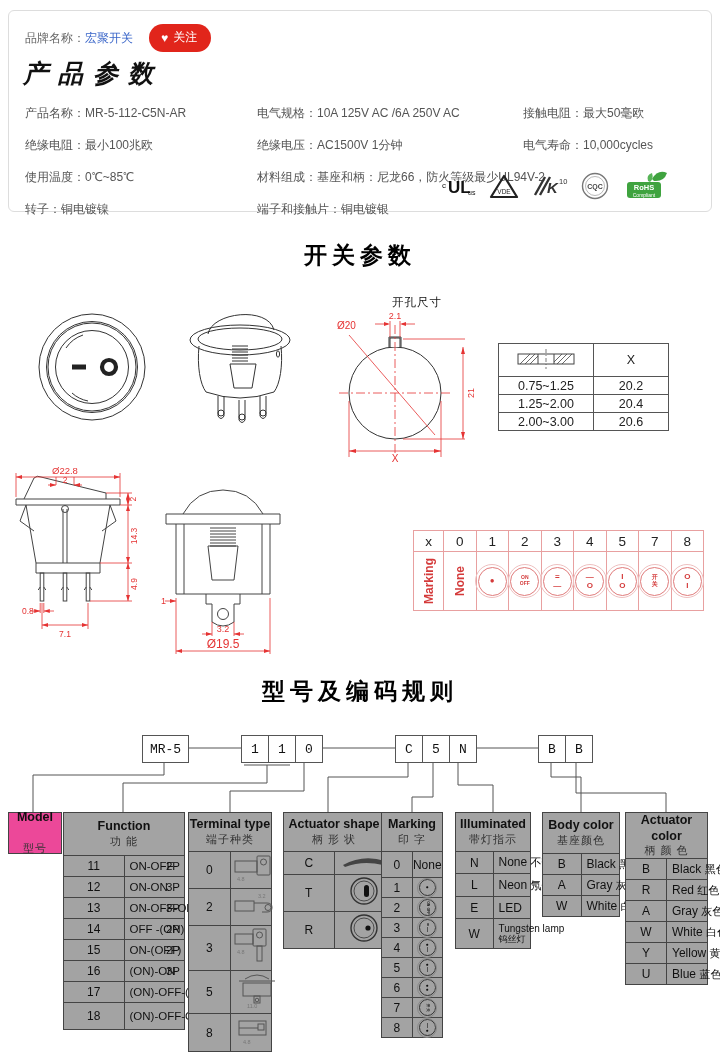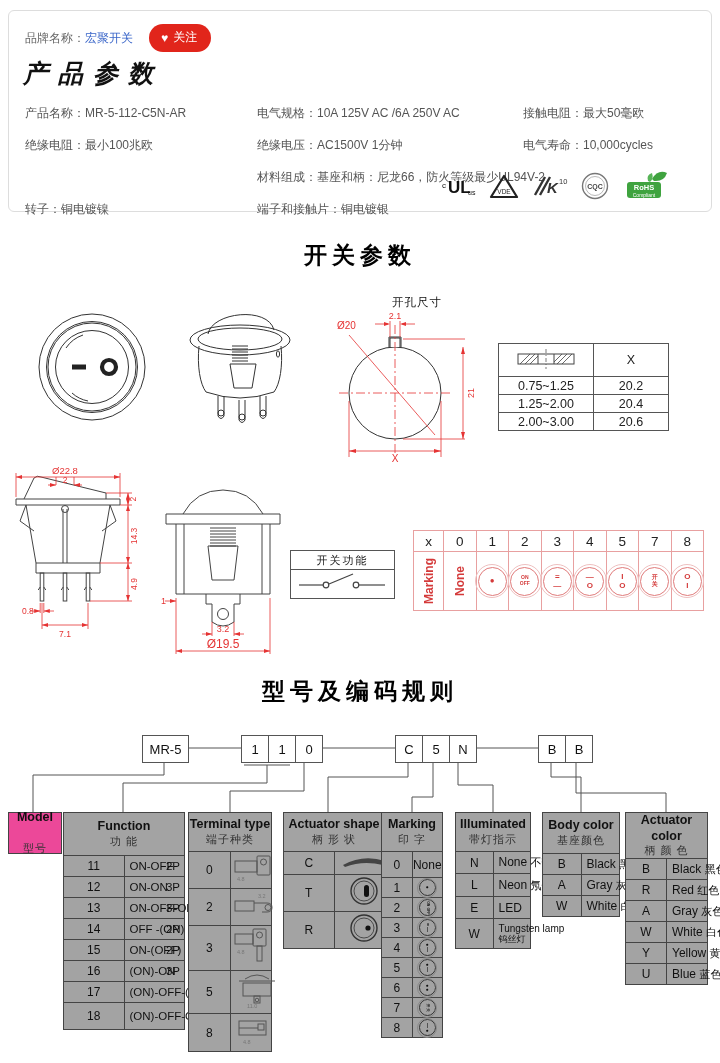--- a/index.html
+++ b/index.html
@@ -46,21 +46,21 @@
   .mcode{font-size:13.5px;color:#222;}
   .vlab{transform:rotate(-90deg);color:#d43a3a;font-size:12px;font-weight:bold;white-space:nowrap;}
   .mcirc{width:27px;height:27px;border:1px solid #e07b7b;border-radius:50%;position:relative;
       display:flex;flex-direction:column;align-items:center;justify-content:center;line-height:1;}
   .mcirc::after{content:"";position:absolute;inset:-3.5px;border:1px solid #eec0c0;border-radius:50%;}
   .mcirc span{font-size:8px;font-weight:bold;color:#d43a3a;line-height:1.15;}
   .mcirc.tiny span{font-size:5px;}
   .mcirc.cjk span{font-size:6px;}
 
   
-  .codiag{position:absolute;left:0;top:723px;width:647px;height:89px;}
+  .codiag{position:absolute;left:0;top:723px;width:647px;height:89px;font-family:Liberation Mono, monospace;}
   .cbox{position:absolute;border:1px solid #555;background:#fff;display:flex;
       align-items:center;justify-content:center;font-size:13px;color:#111;}
   .cgroup{position:absolute;top:12px;display:flex;}
   .ccell{width:26px;height:26px;border:1px solid #555;margin-left:-1px;background:#fff;
       display:flex;align-items:center;justify-content:center;font-size:13px;color:#111;}
   .cgroup .ccell:first-child{margin-left:0;}
 
   
   .btables{position:absolute;left:0;top:812px;width:720px;height:251px;}
   .modelbox{position:absolute;left:8px;top:0;width:52px;height:40px;border:1px solid #444;
@@ -103,20 +103,21 @@
     </div>
     <div class="cal-title">产品参数</div>
 
     <div class="pgrid">
       <div class="pitem"><span class="pk">产品名称：</span><span class="pv">MR-5-112-C5N-AR</span></div>
       <div class="pitem"><span class="pk">电气规格：</span><span class="pv">10A 125V AC /6A 250V AC</span></div>
       <div class="pitem"><span class="pk">接触电阻：</span><span class="pv">最大50毫欧</span></div>
       <div class="pitem"><span class="pk">绝缘电阻：</span><span class="pv">最小100兆欧</span></div>
       <div class="pitem"><span class="pk">绝缘电压：</span><span class="pv">AC1500V 1分钟</span></div>
       <div class="pitem"><span class="pk">电气寿命：</span><span class="pv">10,000cycles</span></div>
+      <div class="pitem"><span class="pk">使用温度：</span><span class="pv">0℃~85℃</span></div>
       <div class="pitem span2"><span class="pk">材料组成：</span><span class="pv">基座和柄：尼龙66，防火等级最少UL94V-2</span></div>
       <div class="pitem"><span class="pk">转子：</span><span class="pv">铜电镀镍</span></div>
       <div class="pitem"><span class="pk">端子和接触片：</span><span class="pv">铜电镀银</span></div>
     </div>
 
     <div class="certs">
       <svg width="36" height="26">
         <text x="1" y="15" font-size="8" fill="#111">c</text>
         <text x="7" y="20" font-size="17" font-weight="bold" fill="#111">UL</text>
         <text x="27" y="22" font-size="7" fill="#111">us</text>
@@ -297,32 +298,20 @@
     <g fill="#e53333">
       <path d="M18,113 l-6,-2 v4 z"></path>
       <path d="M54,146 l-6,-2 v4 z M76,146 l6,-2 v4 z"></path>
       <path d="M18,163 l6,-2 v4 z M112,163 l-6,-2 v4 z"></path>
       <text x="3" y="116" font-size="9">1</text>
       <text x="65" y="144" font-size="9" text-anchor="middle">3.2</text>
       <text x="65" y="160" font-size="12" text-anchor="middle">Ø19.5</text>
     </g>
   </svg>
 
-  <div class="funcbox">
-    <div class="ft">开关功能</div>
-    <svg width="101" height="28" viewBox="0 0 101 28">
-      <g stroke="#444" stroke-width="1.2" fill="none">
-        <path d="M8,15 H32"></path>
-          <circle cx="35" cy="15" r="2.8"></circle>
-        <path d="M38,14 L62,4"></path>
-        <circle cx="65" cy="15" r="2.8"></circle>
-          <path d="M68,15 H94"></path>
-      </g>
-    </svg>
-  </div>
 
   <div class="mstrip">
     <div class="mcell mcode">x</div>
     <div class="mcell mcode">0</div>
     <div class="mcell mcode">1</div>
     <div class="mcell mcode">2</div>
     <div class="mcell mcode">3</div>
     <div class="mcell mcode">4</div>
     <div class="mcell mcode">5</div>
     <div class="mcell mcode">7</div>

